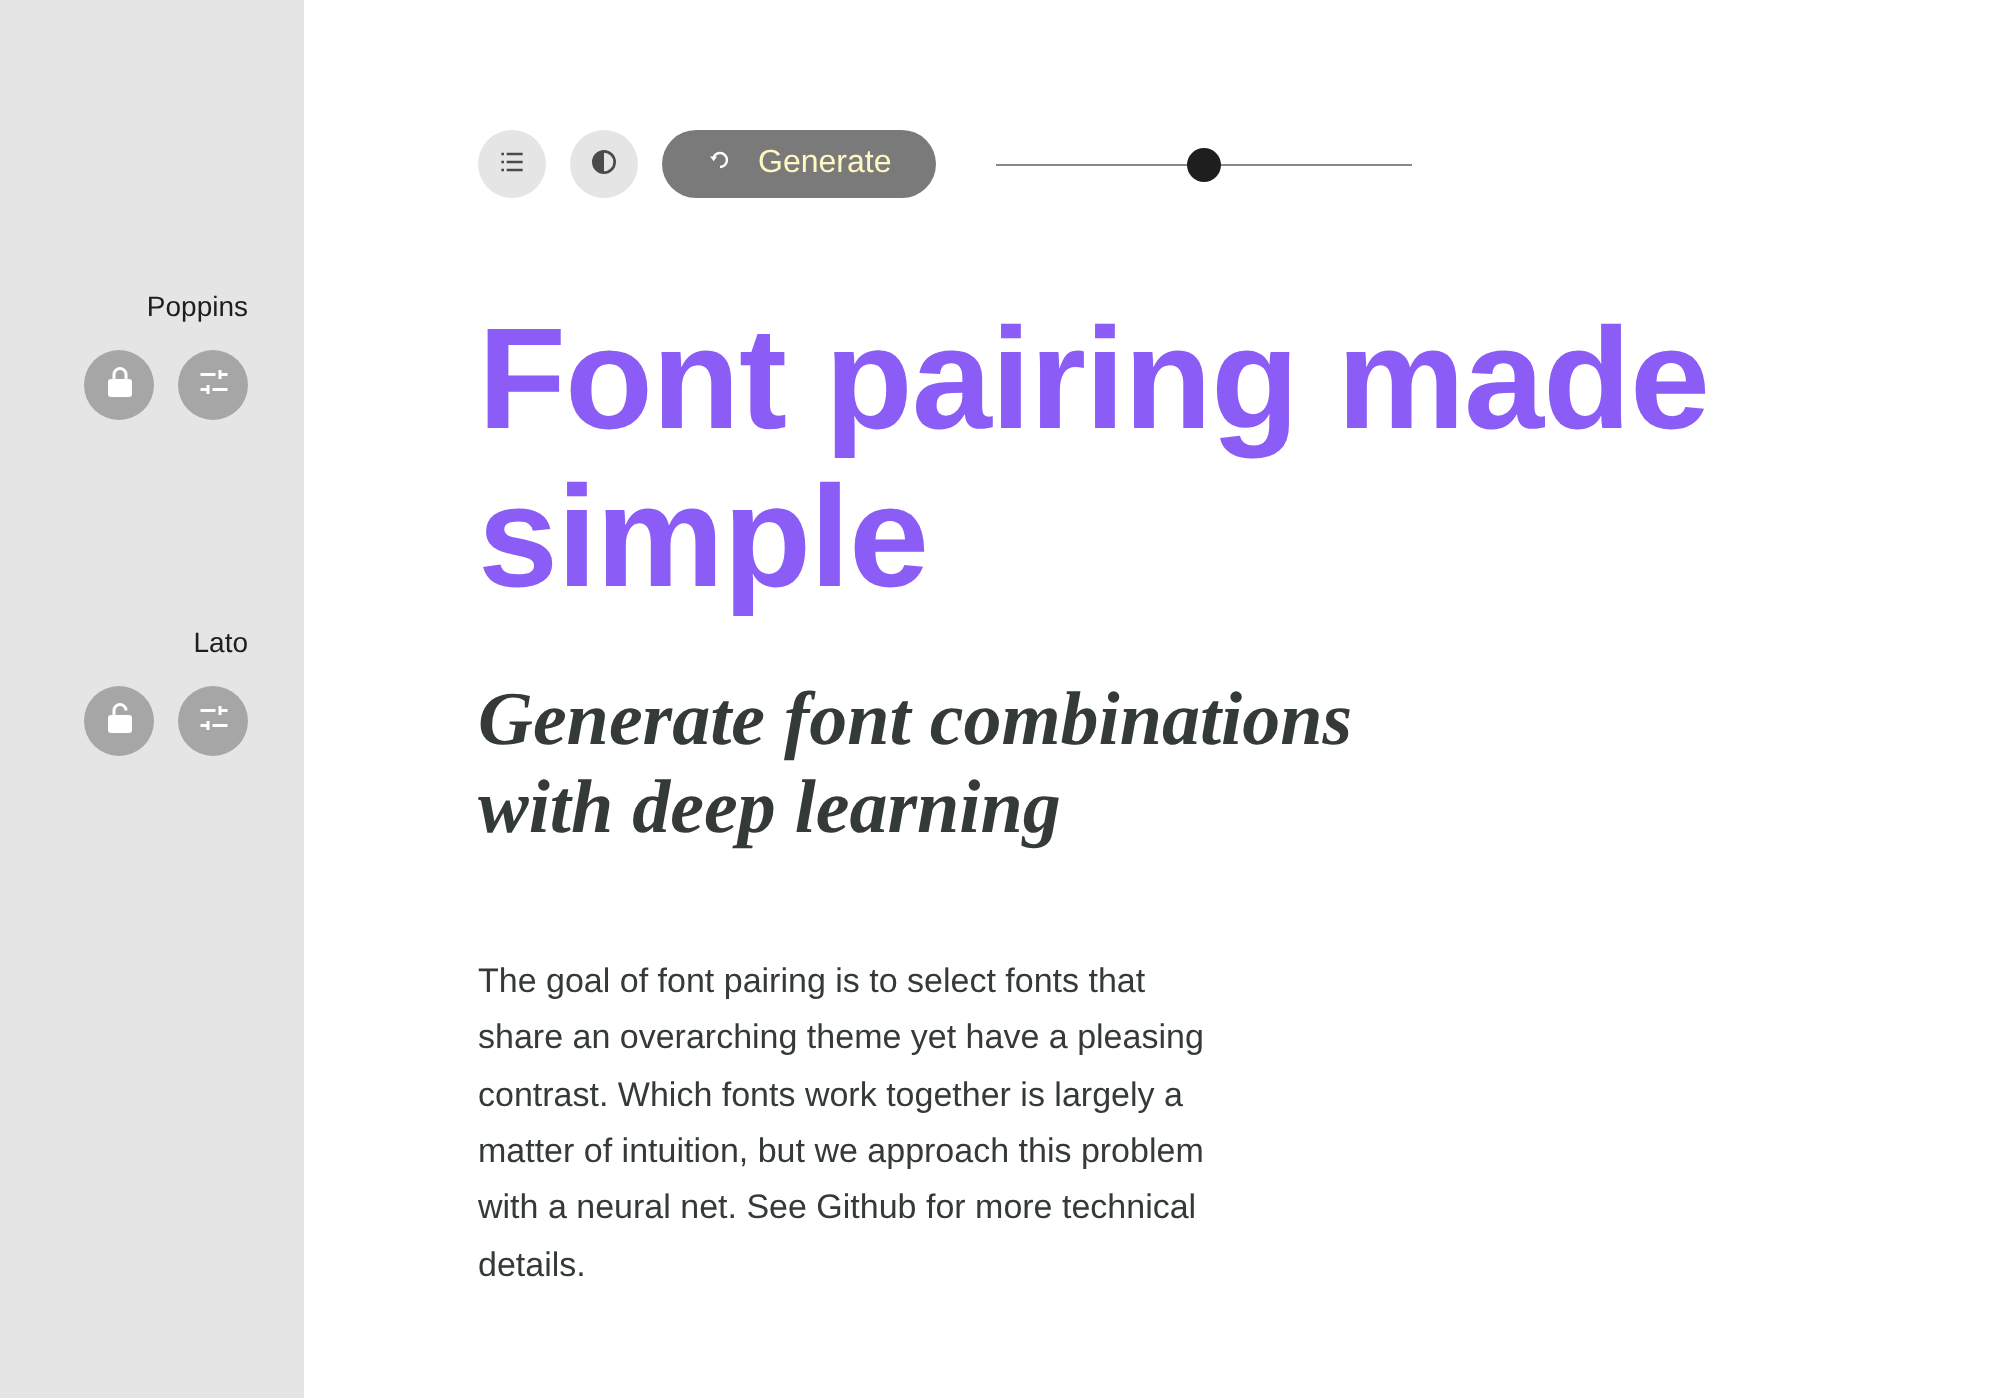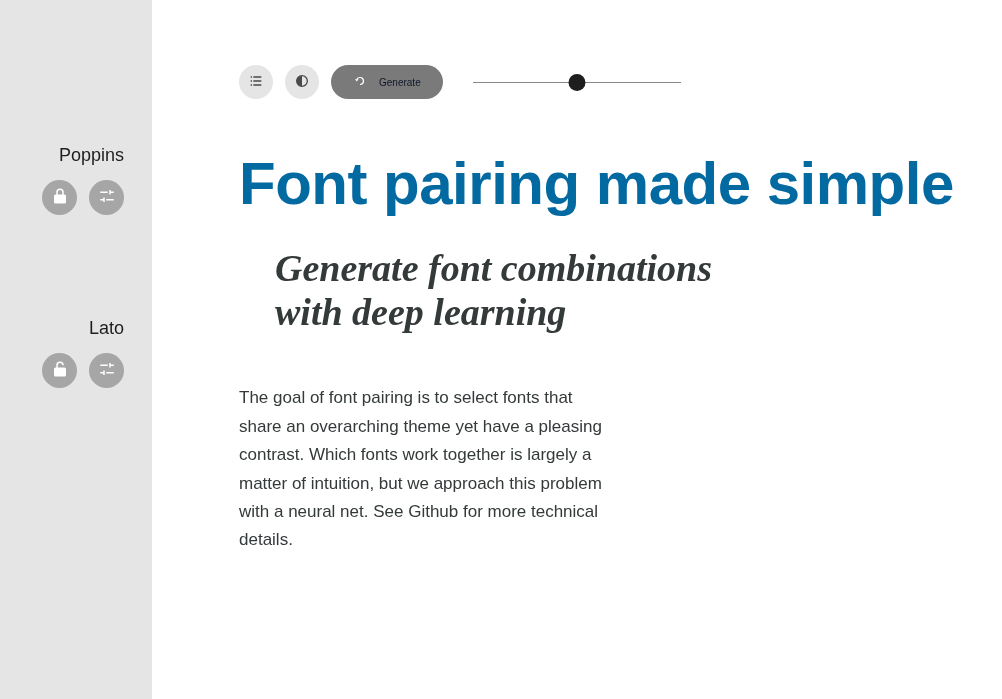--- a/index.html
+++ b/index.html
@@ -23,21 +23,21 @@
     display: flex;
     flex-direction: column;
     align-items: flex-end;
     padding-right: 28px;
     margin-bottom: 48px;
   }
   .font-slot.body-slot {
     margin-top: 55px;
   }
   .font-label {
-    font-size: 18px;
+    font-size: 14px;
     color: #1e1e1e;
     margin-bottom: 14px;
   }
   .font-label.heading { font-family: sans-serif; font-weight: 500; }
   .font-label.subhead { font-family: Georgia, serif; font-style: normal; }
   .font-label.body    { font-family: sans-serif; padding-left: 40px; }
 
   .slot-buttons {
     display: flex;
     gap: 12px;
@@ -80,23 +80,23 @@
     justify-content: center;
     cursor: pointer;
   }
   .tool-circle svg { width: 16px; height: 16px; fill: #4a4a4a; }
 
   .generate-btn {
     height: 34px;
     padding: 0 22px;
     border-radius: 17px;
     background: #7a7a7a;
-    color: #0f172a;
+    color: #fef9c3;
     border: none;
-    font-size: 10px;
+    font-size: 16px;
     display: flex;
     align-items: center;
     gap: 12px;
     cursor: pointer;
   }
   .generate-btn svg { width: 14px; height: 14px; fill: #ffffff; }
 
   .slider {
     position: relative;
     width: 208px;
@@ -117,36 +117,35 @@
     width: 17px;
     height: 17px;
     border-radius: 50%;
     background: #1e1e1e;
     cursor: grab;
   }
 
   .heading-text {
     font-family: "Arial Black", Arial, sans-serif;
     font-weight: 900;
-    font-size: 60px;
+    font-size: 72px;
     line-height: 1.1;
-    color: #0369a1;
+    color: #8b5cf6;
     letter-spacing: -0.5px;
     margin-bottom: 30px;
   }
 
   .subhead-text {
     font-family: Georgia, "Times New Roman", serif;
     font-style: italic;
     font-size: 38px;
     line-height: 1.15;
     color: #34393a;
     max-width: 470px;
     margin-bottom: 50px;
-    margin-left: 36px;
   }
 
   .body-text {
     font-family: Arial, sans-serif;
     font-size: 17px;
     line-height: 1.67;
     color: #34393a;
     max-width: 375px;
   }
   .body-text p { margin-bottom: 28px; }

